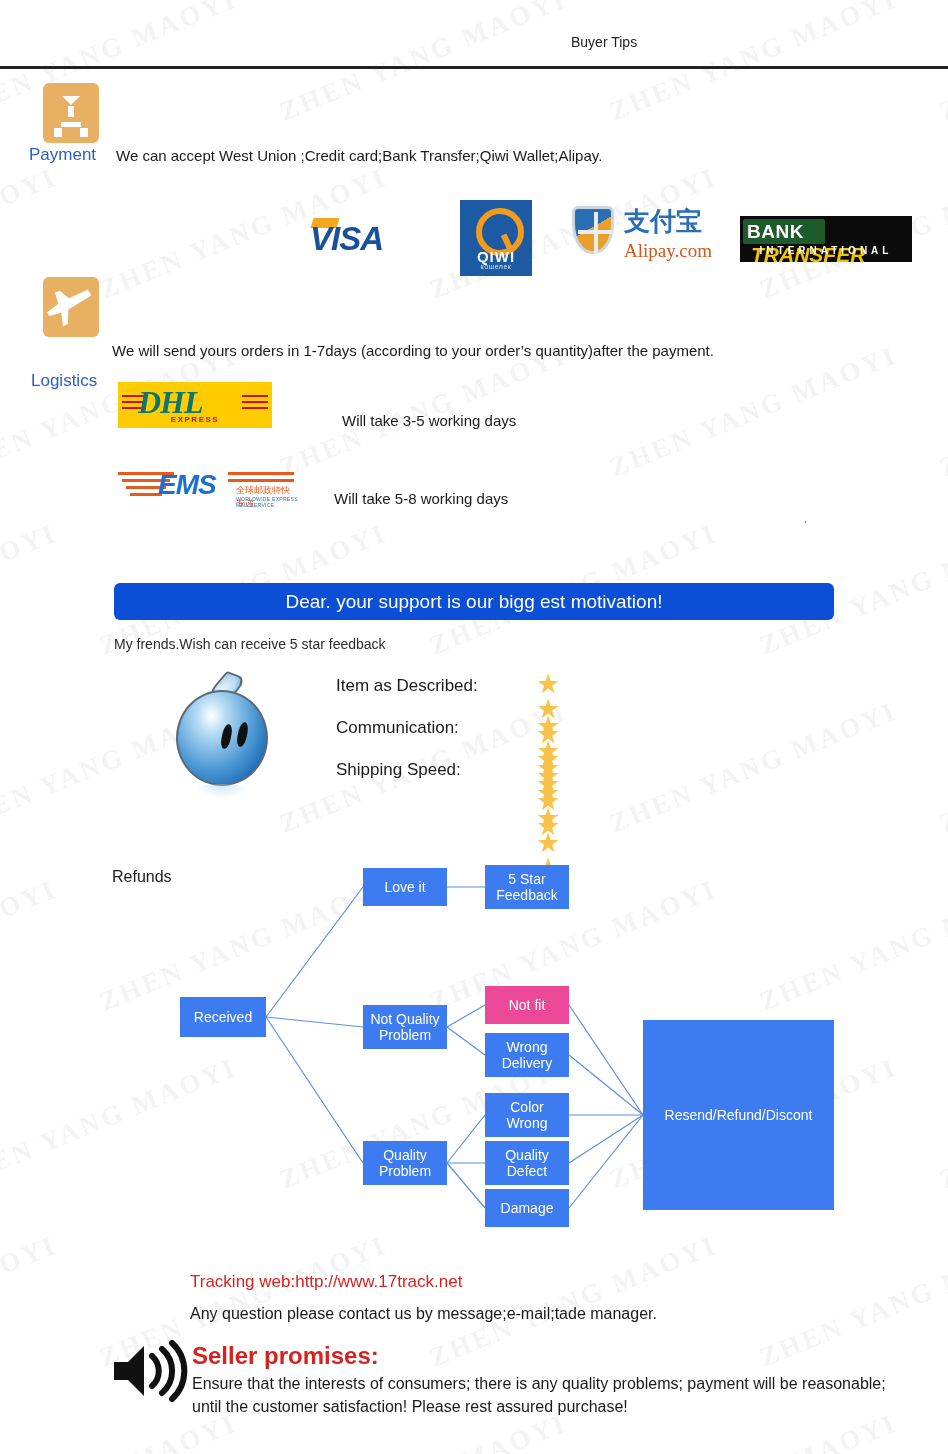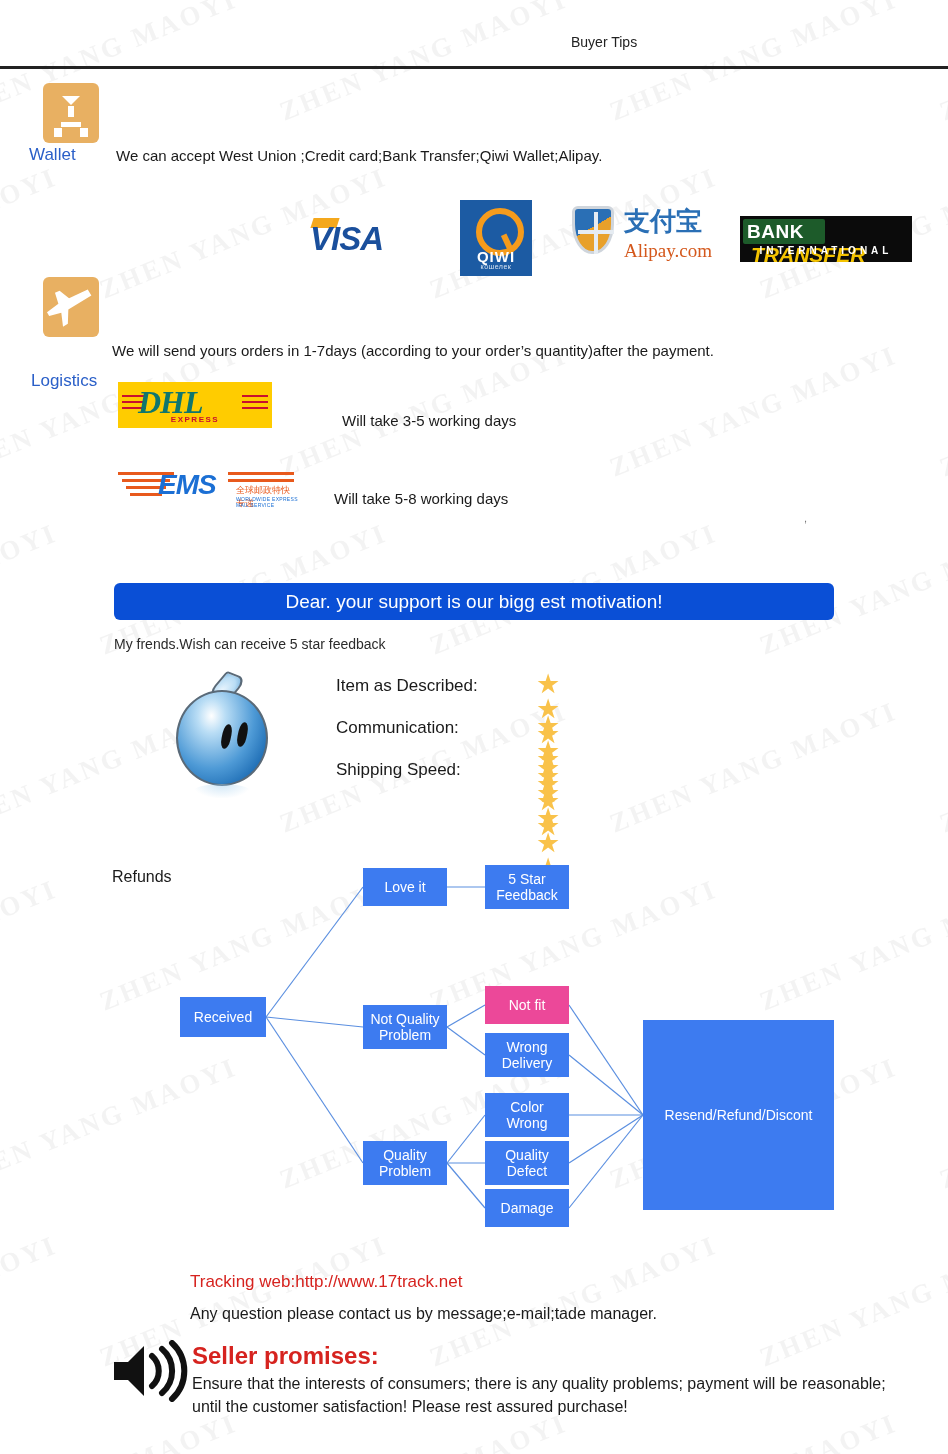--- a/index.html
+++ b/index.html
@@ -335,21 +335,21 @@
 
   <div id="payment-icon" class="sec-icon">
     <svg width="56" height="60" viewBox="0 0 56 60">
       <polygon points="19,13 37,13 28,22" fill="#ffffff"></polygon>
       <rect x="25" y="23" width="6" height="11" fill="#ffffff"></rect>
       <rect x="18" y="39" width="20" height="5" fill="#ffffff"></rect>
       <rect x="11" y="45" width="8" height="9" fill="#ffffff"></rect>
       <rect x="37" y="45" width="8" height="9" fill="#ffffff"></rect>
     </svg>
   </div>
-  <div id="payment-label" class="sec-label">Wallet</div>
+  <div id="payment-label" class="sec-label">Payment</div>
   <div id="payment-text" class="sec-text">We can accept West Union ;Credit card;Bank Transfer;Qiwi Wallet;Alipay.</div>
 
   <div id="pay-logos">
 
     <div class="logo" id="visa">
       <div class="v-swoosh"></div>
       <div class="v-text">VISA</div>
     </div>
 
     <div class="logo" id="qiwi">

